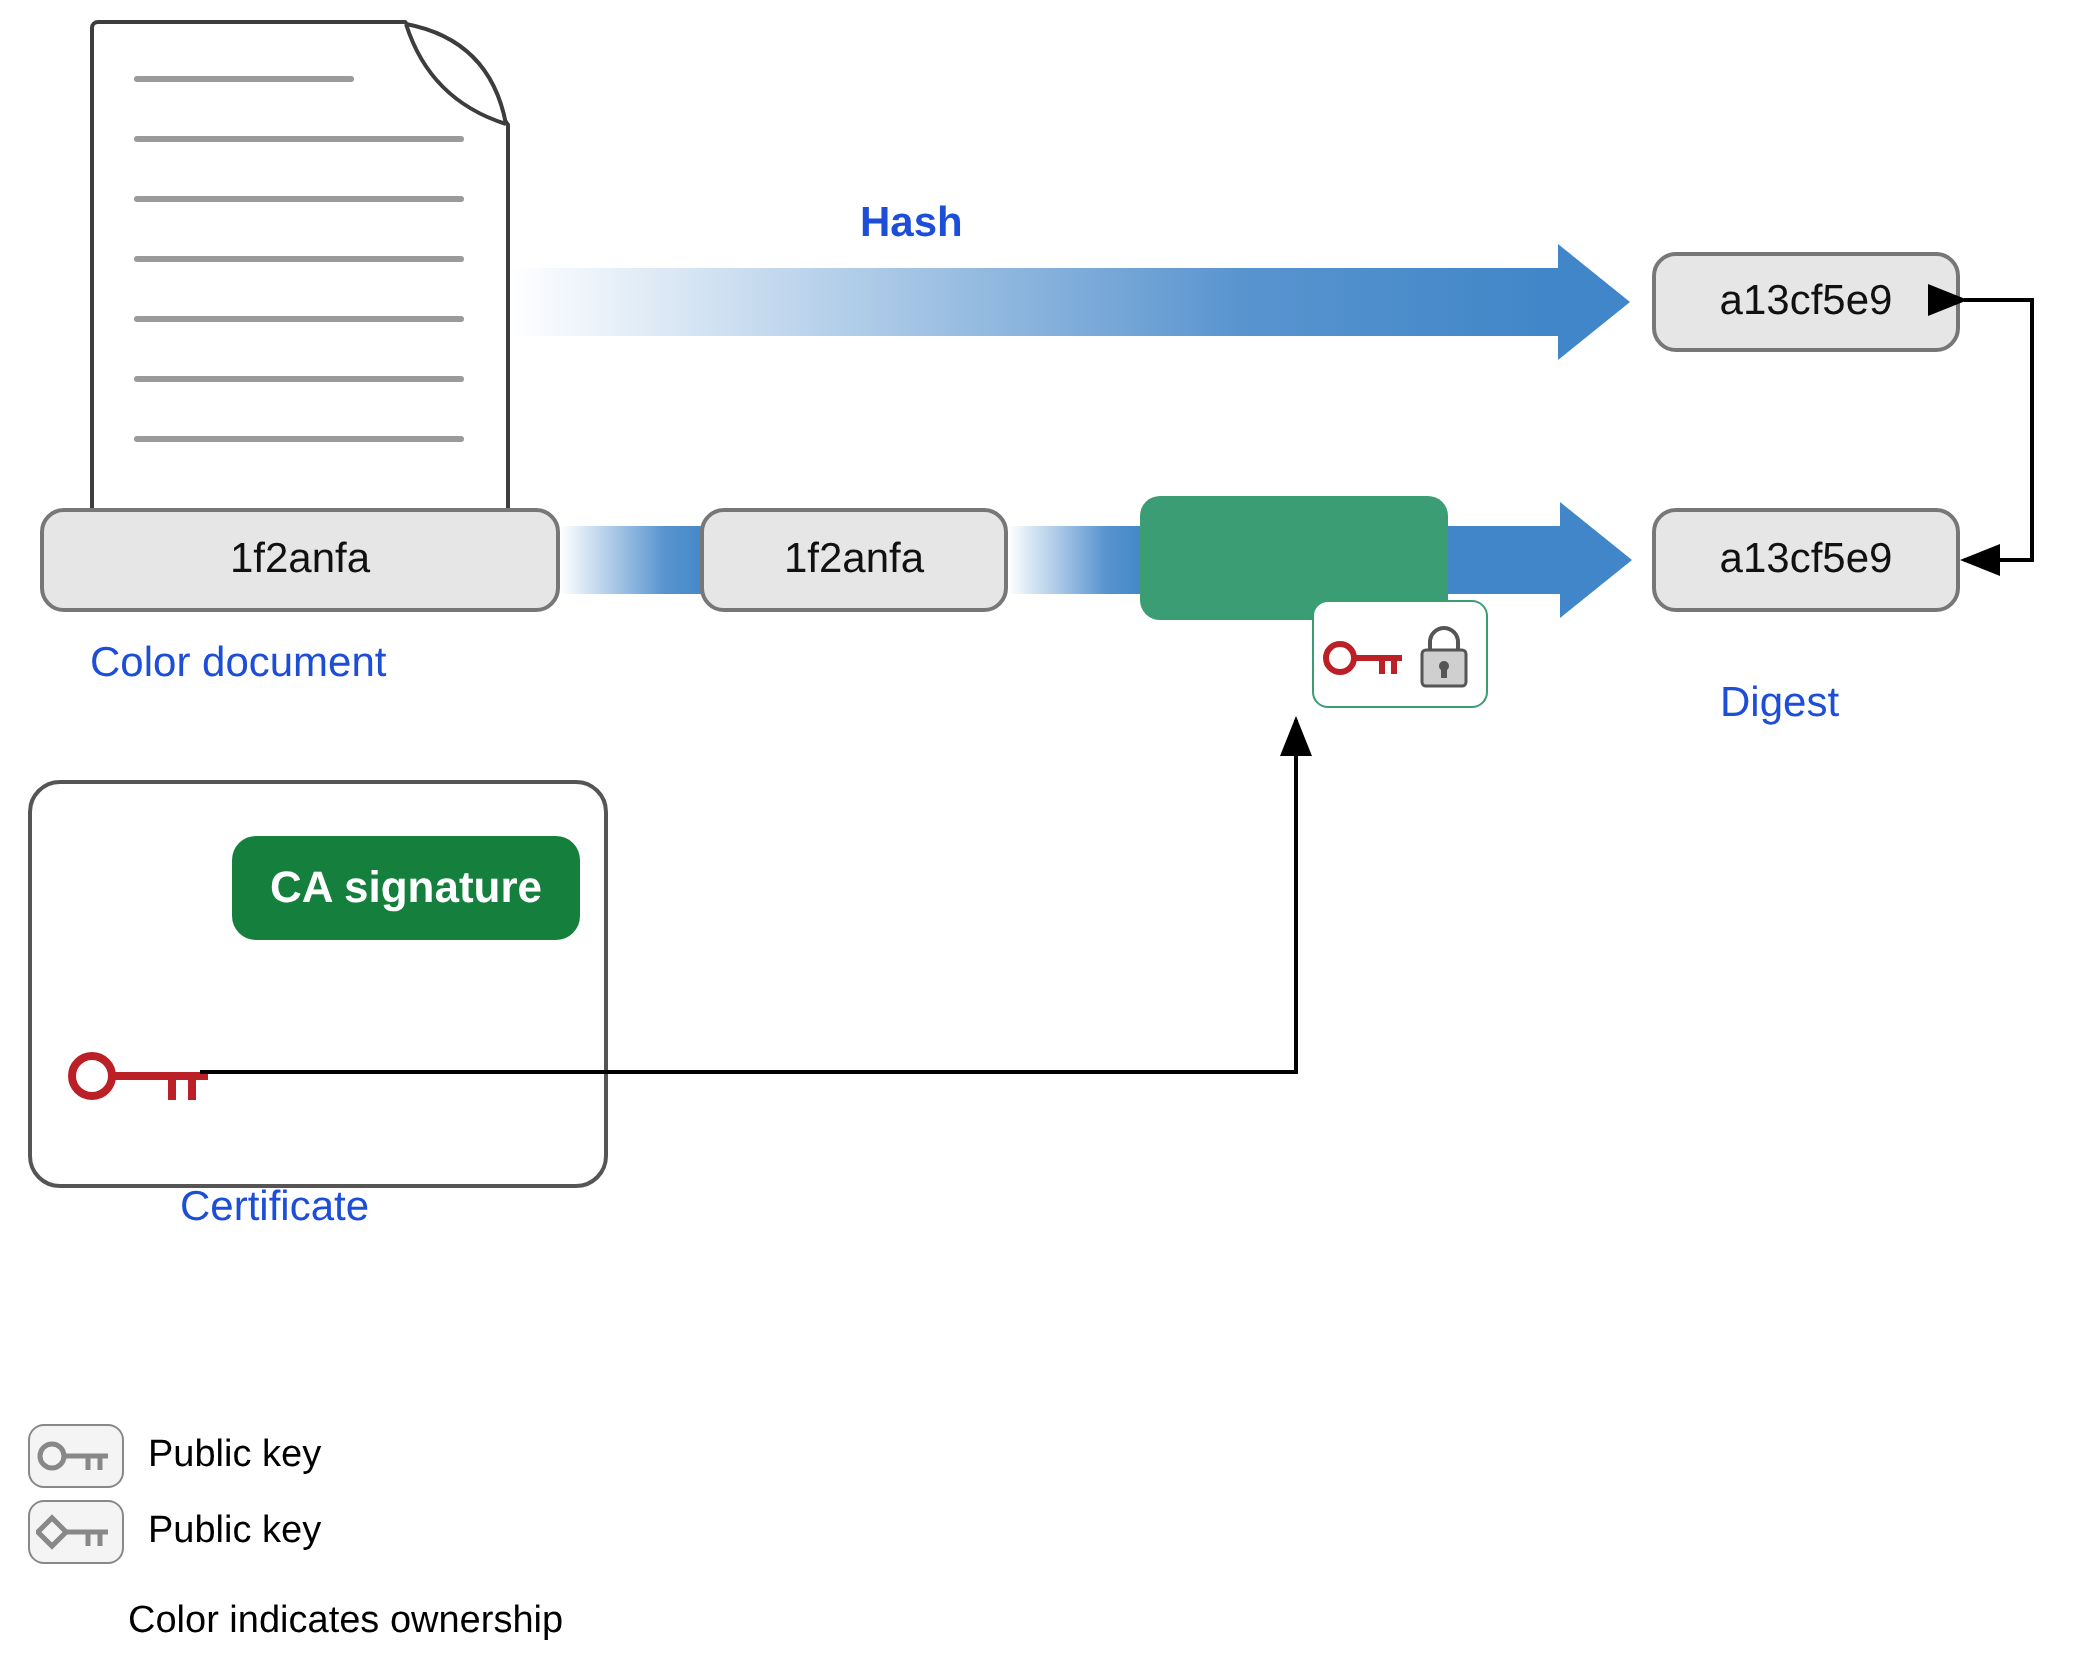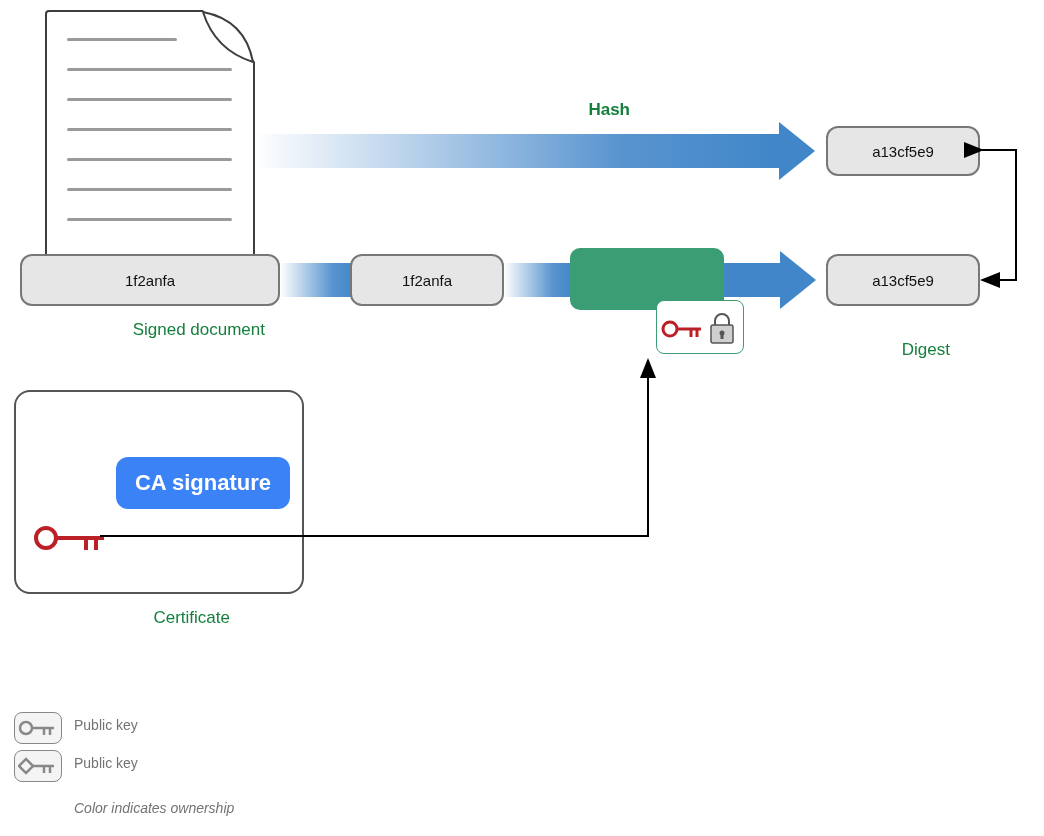--- a/index.html
+++ b/index.html
@@ -41,33 +41,33 @@
     border-top: 3px solid #9a9a9a;
     border-radius: 2px;
   }
 
   
   .label-box {
     position: absolute;
     background: #e6e6e6;
     border: 2px solid #777;
     border-radius: 12px;
-    font-size: 15px;
+    font-size: 21px;
     color: #111;
     display: flex;
     align-items: center;
     justify-content: center;
     box-sizing: border-box;
   }
 
   .caption {
     position: absolute;
-    font-size: 17px;
-    color: #15803d;
-    text-align: right;
+    font-size: 21px;
+    color: #1d4ed8;
+    text-align: left;
   }
 
   .bold {
     font-weight: 700;
   }
 
   
   .blue-arrow {
     position: absolute;
     height: 34px;
@@ -108,48 +108,47 @@
   
   .cert-panel {
     position: absolute;
     border: 2px solid #555;
     border-radius: 16px;
     background: #fff;
     box-sizing: border-box;
   }
   .ca-badge {
     position: absolute;
-    background: #3b82f6;
+    background: #15803d;
     color: #fff;
     font-weight: 700;
     font-size: 22px;
     border-radius: 12px;
     display: flex;
     align-items: center;
     justify-content: center;
-    margin-top: 39px;
   }
 
   
   .legend-icon {
     position: absolute;
     width: 48px;
     height: 32px;
     background: #f4f4f4;
     border: 1.5px solid #888;
     border-radius: 8px;
     box-sizing: border-box;
     display: flex;
     align-items: center;
     justify-content: center;
   }
   .legend-label {
     position: absolute;
-    font-size: 14px;
-    color: #737373;
+    font-size: 19px;
+    color: #000000;
   }
 
   
   .key-svg {
     display: block;
   }
 
   
   svg.overlay {
     position: absolute;
@@ -184,21 +183,21 @@
 
   <div class="blue-arrow" style="left:255px; top:134px; width:560px;">
     <div class="shaft" style="right:36px;"></div>
     <div class="head"></div>
   </div>
   <div class="caption bold" style="left:430px; top:100px; width:200px;">Hash</div>
 
   <div class="label-box" style="left:826px; top:126px; width:154px; height:50px;">a13cf5e9</div>
 
   <div class="label-box" style="left:20px; top:254px; width:260px; height:52px;">1f2anfa</div>
-  <div class="caption" style="left:45px; top:320px; width:220px;">Signed document</div>
+  <div class="caption" style="left:45px; top:320px; width:220px;">Color document</div>
 
   <div class="blue-arrow" style="left:280px; top:263px; width:75px; height:34px;">
     <div class="shaft" style="right:0;"></div>
   </div>
 
   <div class="label-box" style="left:350px; top:254px; width:154px; height:52px;">1f2anfa</div>
 
   <div class="blue-arrow" style="left:504px; top:263px; width:70px; height:34px;">
     <div class="shaft" style="right:0;"></div>
   </div>
@@ -233,21 +232,21 @@
   <div class="cert-panel" style="left:14px; top:390px; width:290px; height:204px;">
     <div class="ca-badge" style="left:100px; top:26px; width:174px; height:52px;">CA signature</div>
 
     <svg class="key-svg" width="80" height="32" style="position:absolute; left:16px; top:130px;">
       <circle cx="14" cy="16" r="10" fill="none" stroke="#bc2027" stroke-width="4"></circle>
       <line x1="24" y1="16" x2="72" y2="16" stroke="#bc2027" stroke-width="4"></line>
       <line x1="54" y1="16" x2="54" y2="28" stroke="#bc2027" stroke-width="4"></line>
       <line x1="64" y1="16" x2="64" y2="28" stroke="#bc2027" stroke-width="4"></line>
     </svg>
   </div>
-  <div class="caption" style="left:90px; top:608px; width:140px;">Certificate</div>
+  <div class="caption" style="left:90px; top:592px; width:140px;">Certificate</div>
 
   <div class="legend-icon" style="left:14px; top:712px;">
     <svg class="key-svg" width="40" height="20">
       <circle cx="8" cy="10" r="6" fill="none" stroke="#888" stroke-width="2.5"></circle>
       <line x1="14" y1="10" x2="36" y2="10" stroke="#888" stroke-width="2.5"></line>
       <line x1="26" y1="10" x2="26" y2="17" stroke="#888" stroke-width="2.5"></line>
       <line x1="32" y1="10" x2="32" y2="17" stroke="#888" stroke-width="2.5"></line>
     </svg>
   </div>
   <div class="legend-label" style="left:74px; top:717px;">Public key</div>
@@ -255,21 +254,21 @@
   <div class="legend-icon" style="left:14px; top:750px;">
     <svg class="key-svg" width="40" height="20">
       <rect x="3" y="5" width="10" height="10" fill="none" stroke="#888" stroke-width="2.5" transform="rotate(45 8 10)"></rect>
       <line x1="14" y1="10" x2="36" y2="10" stroke="#888" stroke-width="2.5"></line>
       <line x1="26" y1="10" x2="26" y2="17" stroke="#888" stroke-width="2.5"></line>
       <line x1="32" y1="10" x2="32" y2="17" stroke="#888" stroke-width="2.5"></line>
     </svg>
   </div>
   <div class="legend-label" style="left:74px; top:755px;">Public key</div>
 
-  <div class="legend-label" style="left:74px; top:800px;font-style:italic;">Color indicates ownership</div>
+  <div class="legend-label" style="left:64px; top:800px;">Color indicates ownership</div>
 
   <svg class="overlay">
     <defs>
       <marker id="arrowhead" markerWidth="10" markerHeight="8" refX="9" refY="4" orient="auto">
         <polygon points="0 0, 10 4, 0 8" fill="#000"></polygon>
       </marker>
     </defs>
 
     <path d="M 982 150 L 1016 150 L 1016 280 L 982 280" fill="none" stroke="#000" stroke-width="2" marker-start="url(#arrowhead)" marker-end="url(#arrowhead)"></path>
 

